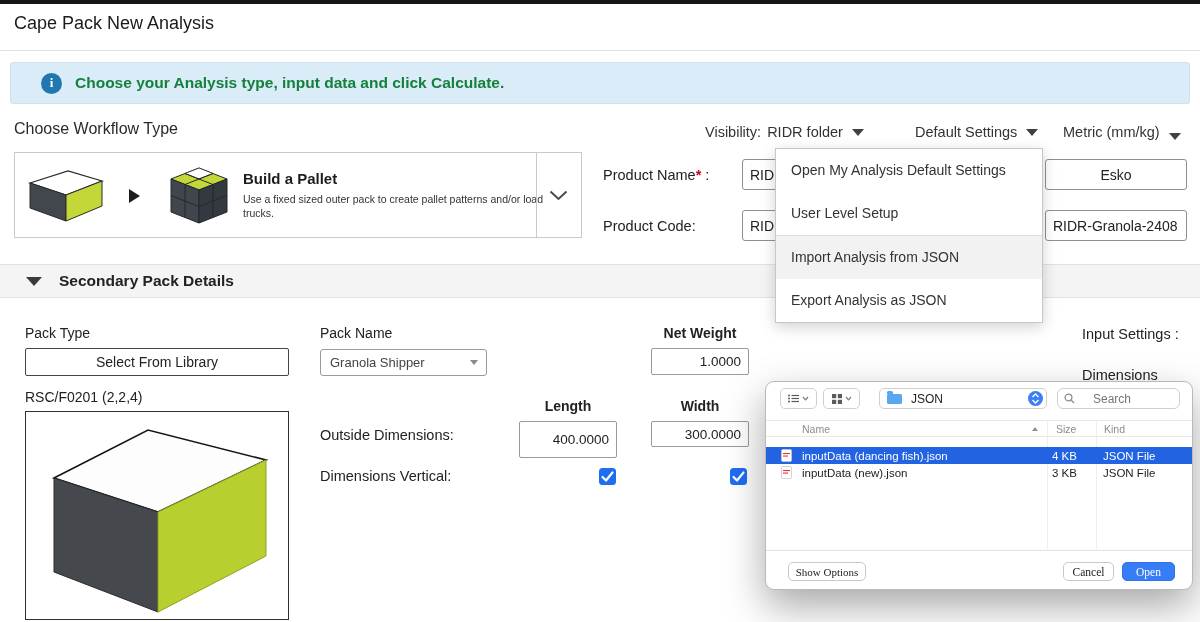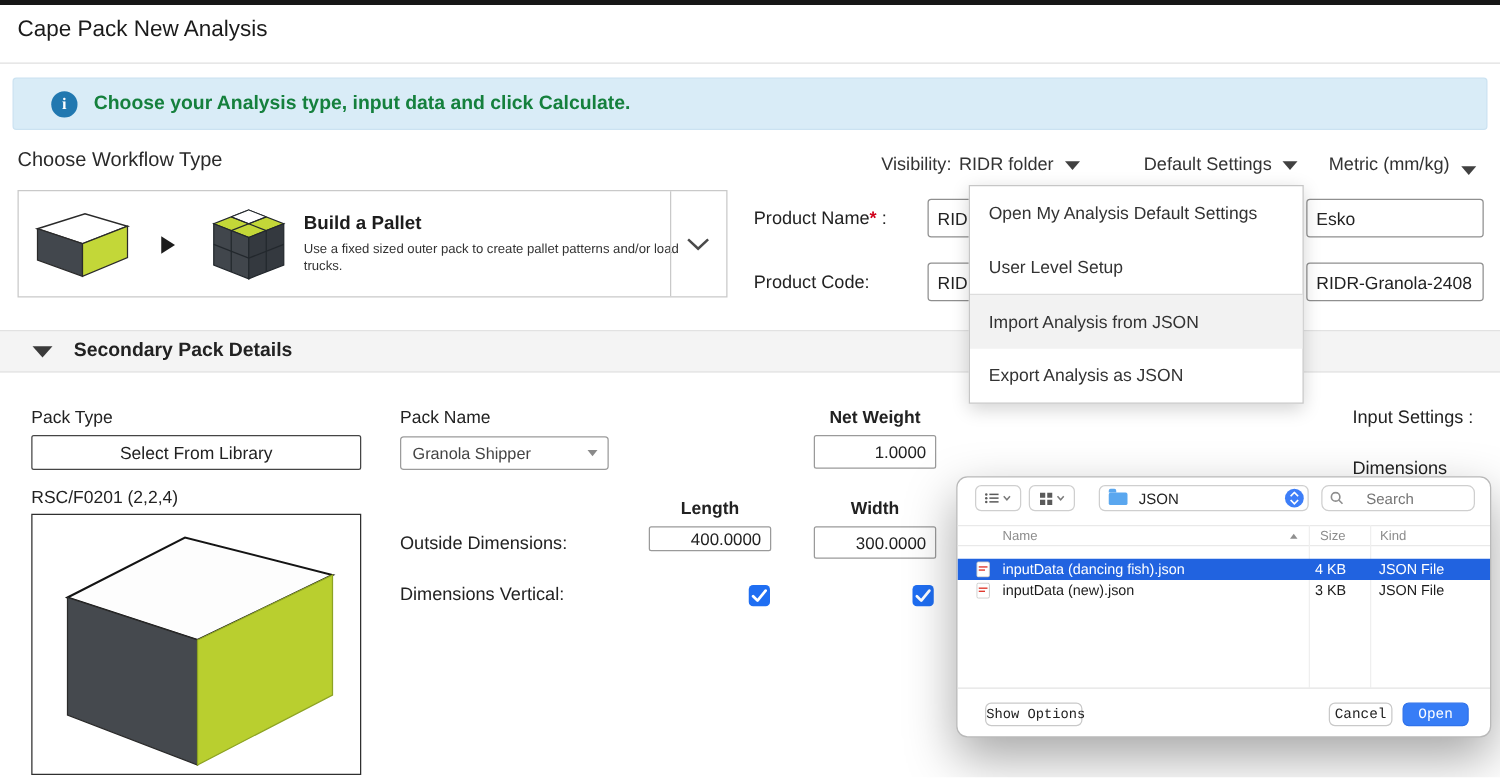--- a/index.html
+++ b/index.html
@@ -25,21 +25,21 @@
   .toolbtn{position:absolute;height:21px;border:1px solid #cfcfcf;border-radius:5px;background:#fff;
            display:flex;align-items:center;justify-content:center;gap:3px}
   .colhdr{position:absolute;font-size:10.5px;color:#8c8c8c;white-space:nowrap}
   .filerow{position:absolute;left:0;width:428px;height:17px;font-size:11.5px;color:#1c1c1c}
   .filerow.selected{background:#2163e0;color:#fff}
   .fname{position:absolute;left:36px;top:2.5px;white-space:nowrap}
   .fsize{position:absolute;left:286px;top:2.5px;white-space:nowrap}
   .fkind{position:absolute;left:337px;top:2.5px;white-space:nowrap}
   .fileicon{position:absolute;left:15px;top:2px}
   .macbtn{position:absolute;height:19px;border:1px solid #c9c9c9;border-radius:5px;background:#fff;
-          font-family:Liberation Mono, monospace;font-size:11.5px;color:#222;cursor:pointer;white-space:nowrap}
+          font-family:Liberation Serif, serif;font-size:11.5px;color:#222;cursor:pointer;white-space:nowrap}
   .macbtn.primary{background:#377df6;border-color:#2f72ea;color:#fff}
 </style>
 </head>
 <body>
 
 <div id="screen">
 
   <div class="abs" style="left:0;top:0;width:1200px;height:4px;background:#161616"></div>
   <div class="abs" style="left:14px;top:13px;font-size:18px;font-weight:500;color:#1b1b1b">Cape Pack New Analysis</div>
   <div class="abs" style="left:0;top:50px;width:1200px;height:1px;background:#e0e0e0"></div>
@@ -91,21 +91,21 @@
     <div class="abs" style="right:44px;top:0;width:1px;height:84px;background:#c9c9c9"></div>
     <svg class="abs" style="right:13px;top:37px" width="19" height="11" viewBox="0 0 19 11">
       <polyline points="1.5,1.5 9.5,9 17.5,1.5" fill="none" stroke="#4a4a4a" stroke-width="2"></polyline>
     </svg>
   </div>
 
   <div class="abs" style="left:603px;top:167px;font-size:14.5px;color:#222;white-space:nowrap">
     <span>Product Name</span><span style="color:#d0021b;font-weight:bold">*</span><span> :</span>
   </div>
   <input class="tb" style="left: 742px; top: 159px; width: 293px; height: 31px;" value="RID">
-  <input class="tb" style="left: 1045px; top: 159px; width: 142px; height: 31px;" value="Esko">
+  <input class="tb" style="left: 1045px; top: 159px; width: 142px; height: 31px; text-align: center;" value="Esko">
   <div class="lbl" style="left:603px;top:218px;font-size:14.5px">Product Code:</div>
   <input class="tb" style="left: 742px; top: 210px; width: 293px; height: 31px;" value="RID">
   <input class="tb" style="left: 1045px; top: 210px; width: 142px; height: 31px;" value="RIDR-Granola-2408">
 
   <div class="abs" style="left:0;top:264px;width:1200px;height:34px;background:#f4f4f4;border-top:1px solid #e2e2e2;border-bottom:1px solid #e2e2e2;display:flex;align-items:center;cursor:pointer">
     <span style="margin-left:26px;width:0;height:0;border-left:8px solid transparent;border-right:8px solid transparent;border-top:9px solid #3a3a3a"></span>
     <span style="margin-left:17px;font-size:15.5px;font-weight:600;color:#222">Secondary Pack Details</span>
   </div>
 
   <div class="lbl" style="left:25px;top:325px">Pack Type</div>
@@ -129,21 +129,21 @@
     <svg width="240" height="195" viewBox="0 0 240 195" style="position:absolute;left:14px;top:8px">
       <polygon points="14,58 108,10 226,40 118,92" fill="#fdfdfd" stroke="#141414" stroke-width="1.6"></polygon>
       <polygon points="14,58 118,92 118,192 14,152" fill="#45494e" stroke="#2a2a2a" stroke-width="1"></polygon>
       <polygon points="118,92 226,40 226,136 118,192" fill="#b9cf2f" stroke="#8da323" stroke-width="1"></polygon>
     </svg>
   </div>
 
   <div class="lbl" style="left:320px;top:427px;font-size:14.5px">Outside Dimensions:</div>
   <div class="abs" style="left:519px;top:398px;width:98px;text-align:center;font-size:14px;font-weight:bold">Length</div>
   <div class="abs" style="left:651px;top:398px;width:98px;text-align:center;font-size:14px;font-weight:bold">Width</div>
-  <input class="tb num" style="left: 519px; top: 421px; width: 98px; height: 20px;" value="400.0000">
+  <input class="tb num" style="left: 519px; top: 421px; width: 98px; height: 37px;" value="400.0000">
   <input class="tb num" style="left: 651px; top: 421px; width: 98px; height: 26px;" value="300.0000">
 
   <div class="lbl" style="left:320px;top:468px;font-size:14.5px">Dimensions Vertical:</div>
   <span class="checkbox" style="left:599px;top:468px">
     <svg width="17" height="17" viewBox="0 0 17 17">
       <polyline points="3.5,9 7,12.5 13.5,4.5" fill="none" stroke="#fff" stroke-width="2.2" stroke-linecap="round" stroke-linejoin="round"></polyline>
     </svg>
   </span>
   <span class="checkbox" style="left:730px;top:468px">
     <svg width="17" height="17" viewBox="0 0 17 17">

